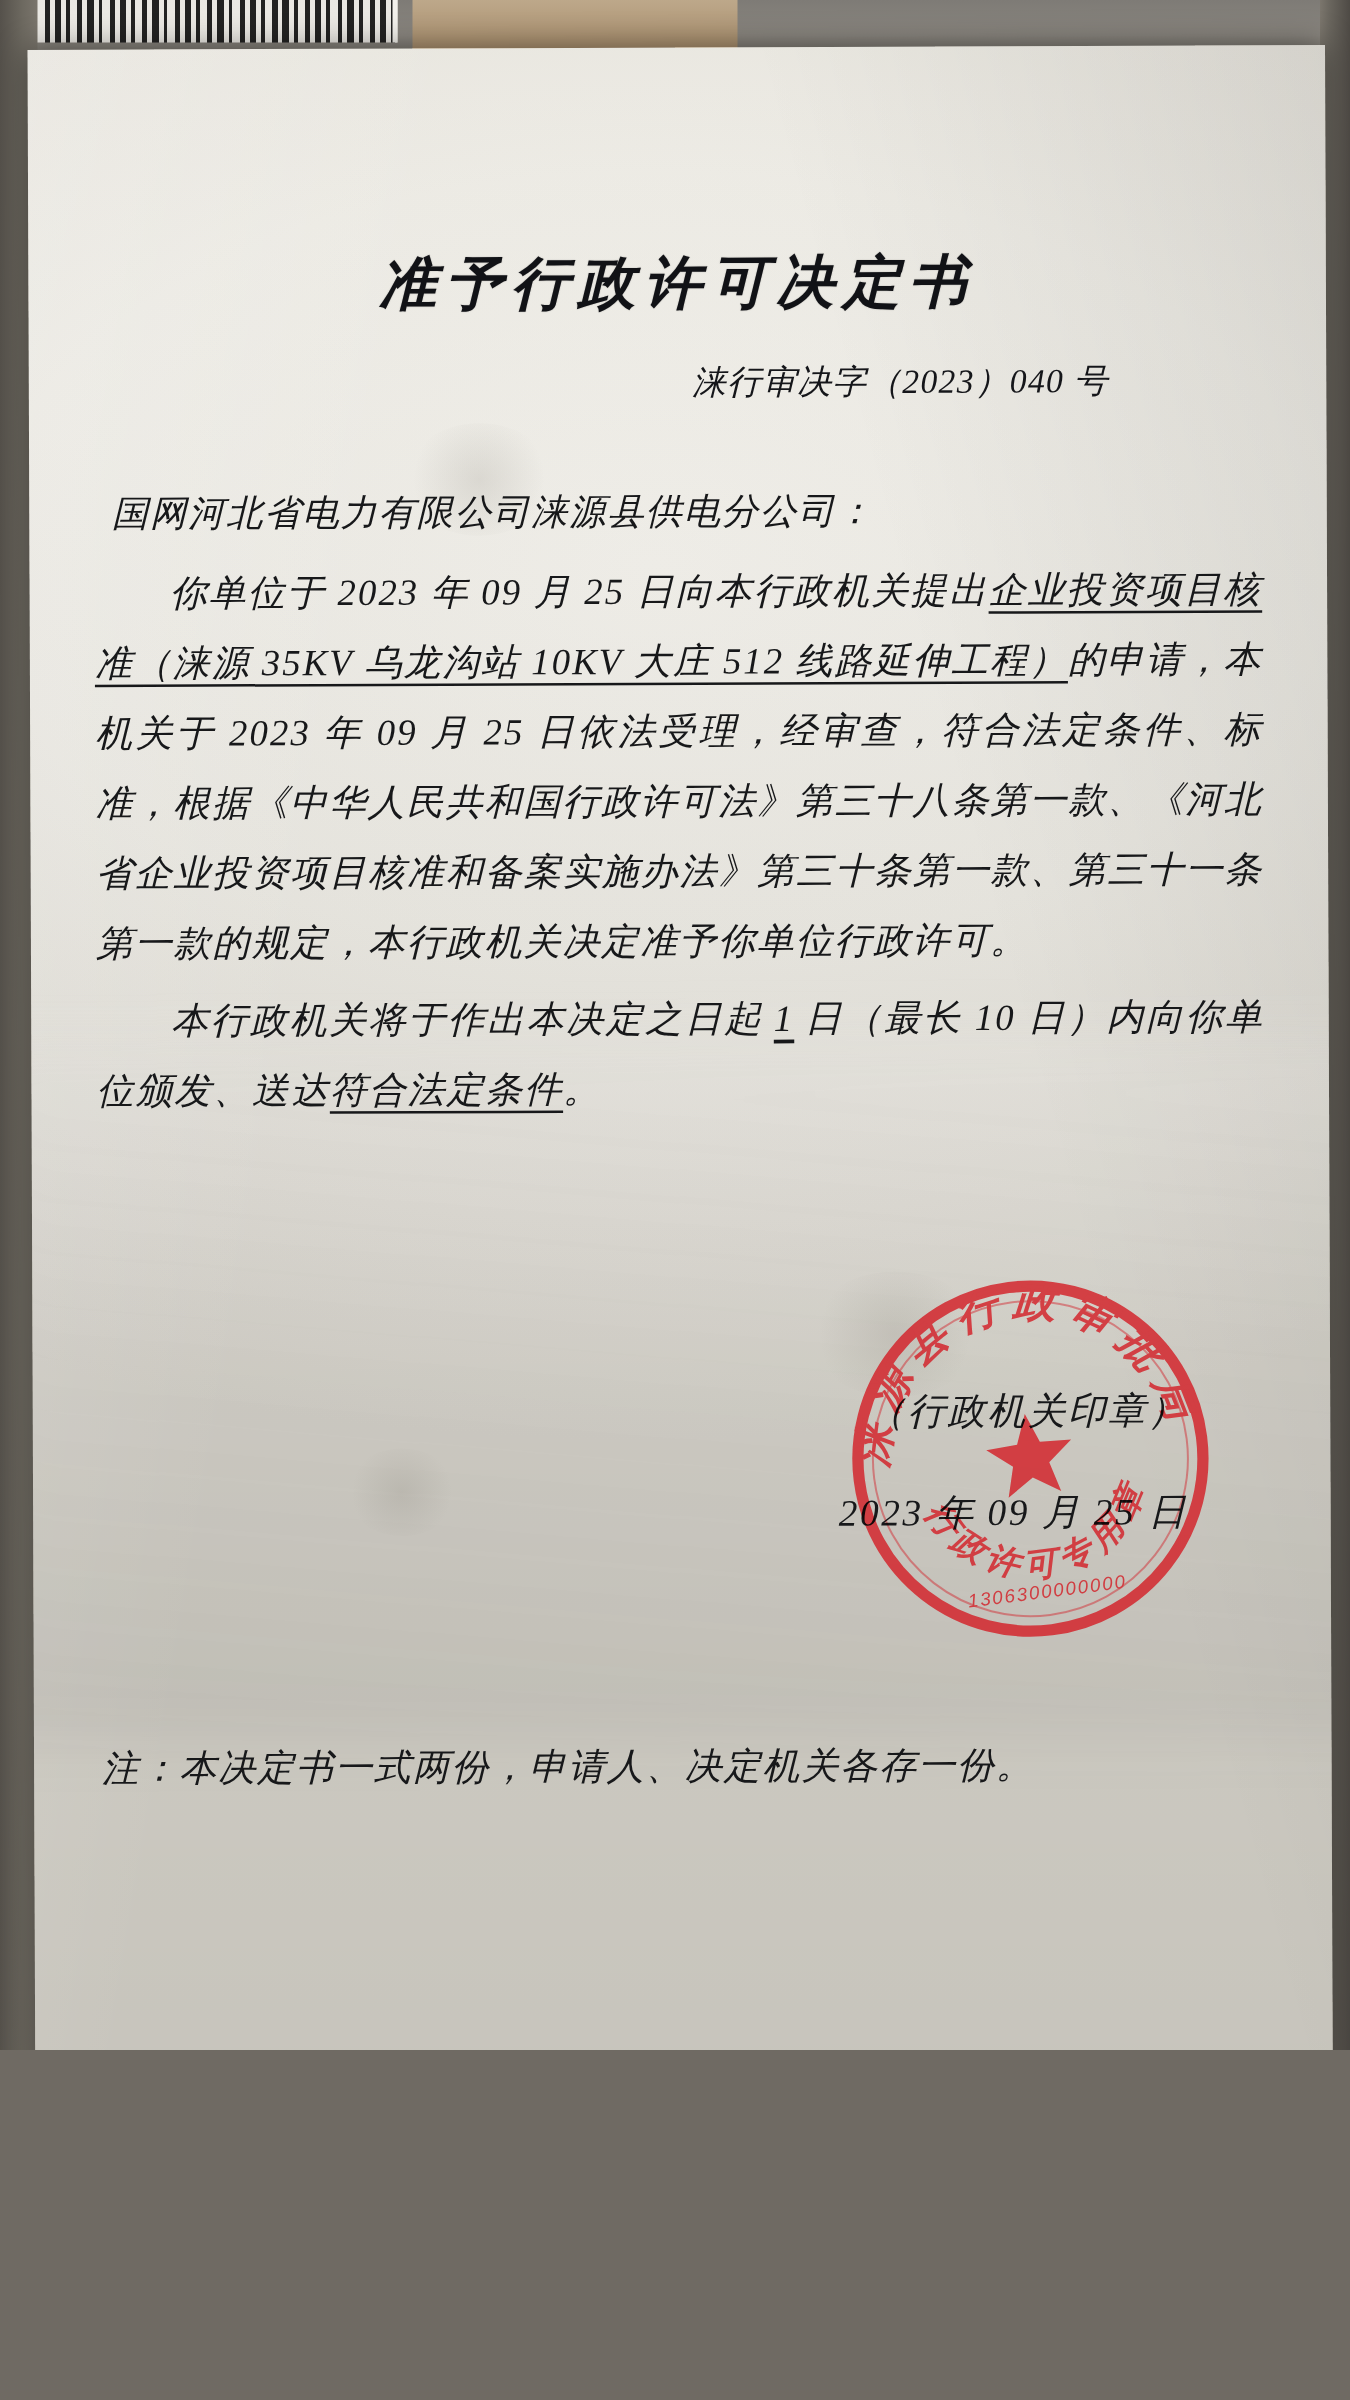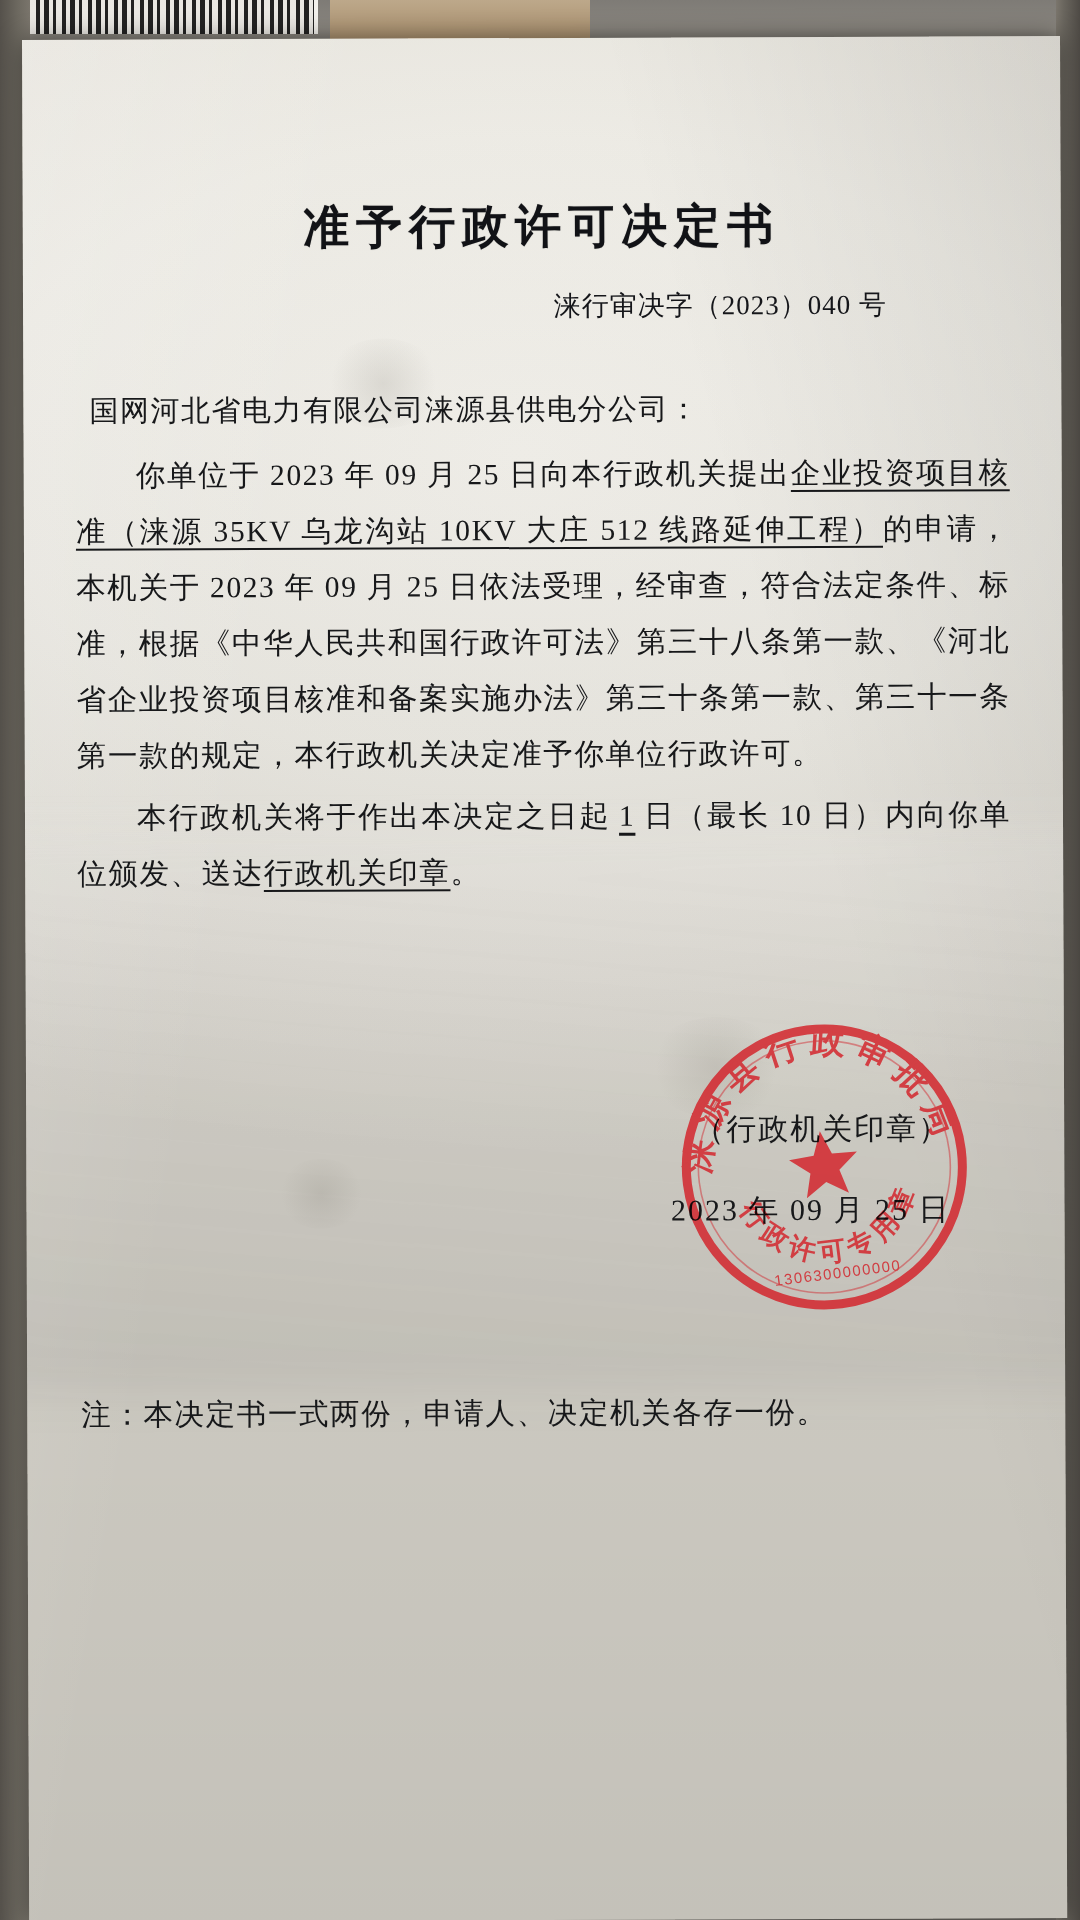--- a/index.html
+++ b/index.html
@@ -7,24 +7,25 @@
   html, body {
     width:1080px; height:1920px;
     background:#6f6a63;
     font-family:"Liberation Serif", "DejaVu Serif", serif;
     overflow:hidden;
   }
 
   
   #photo {
     position:relative;
-    width:1080px; height:1920px;
+    width:1080px; height:1640px;
     overflow:hidden;
     background:
       linear-gradient(180deg,#8d8a84 0%, #7d7a74 3%, #6d6a64 100%);
+    font-style: italic;
   }
 
   
   .bg-desk {
     position:absolute; left:0; top:0; width:1080px; height:70px;
     background:linear-gradient(180deg,#7e7b76 0%,#8a867f 40%,#6b675f 100%);
   }
   .bg-wood {
     position:absolute; left:330px; top:0; width:260px; height:40px;
     background:linear-gradient(180deg,#b79f7f 0%, #9d8straw 0%, #a98f6d 100%);
@@ -211,21 +212,21 @@
       <h1 class="doc-title">准予行政许可决定书</h1>
 
       <div class="doc-number">涞行审决字（2023）040 号</div>
 
       <div class="addressee">国网河北省电力有限公司涞源县供电分公司：</div>
 
       <div class="body-block">
 
         <p class="para"><span>你单位于 2023 年 09 月 25 日向本行政机关提出</span><span class="u">企业投资项目核准（涞源 35KV 乌龙沟站 10KV 大庄 512 线路延伸工程）</span><span>的申请，本机关于 2023 年 09 月 25 日依法受理，经审查，符合法定条件、标准，根据《中华人民共和国行政许可法》第三十八条第一款、《河北省企业投资项目核准和备案实施办法》第三十条第一款、第三十一条第一款的规定，本行政机关决定准予你单位行政许可。</span></p>
 
-        <p class="para"><span>本行政机关将于作出本决定之日起</span><span class="u2">1</span><span>日（最长 10 日）内向你单位颁发、送达</span><span class="u">行政机关印章</span><span>。</span></p>
+        <p class="para"><span>本行政机关将于作出本决定之日起</span><span class="u2">1</span><span>日（最长 10 日）内向你单位颁发、送达</span><span class="u">符合法定条件</span><span>。</span></p>
 
       </div>
 
       <div class="sign-area">
 
         <div class="seal">
           <svg viewBox="0 0 300 300" xmlns="http://www.w3.org/2000/svg">
             <defs>
               <path id="arcTop" d="M 36,150 A 114,114 0 0 1 264,150"></path>
               <path id="arcBottom" d="M 56,150 A 94,94 0 0 0 244,150"></path>

